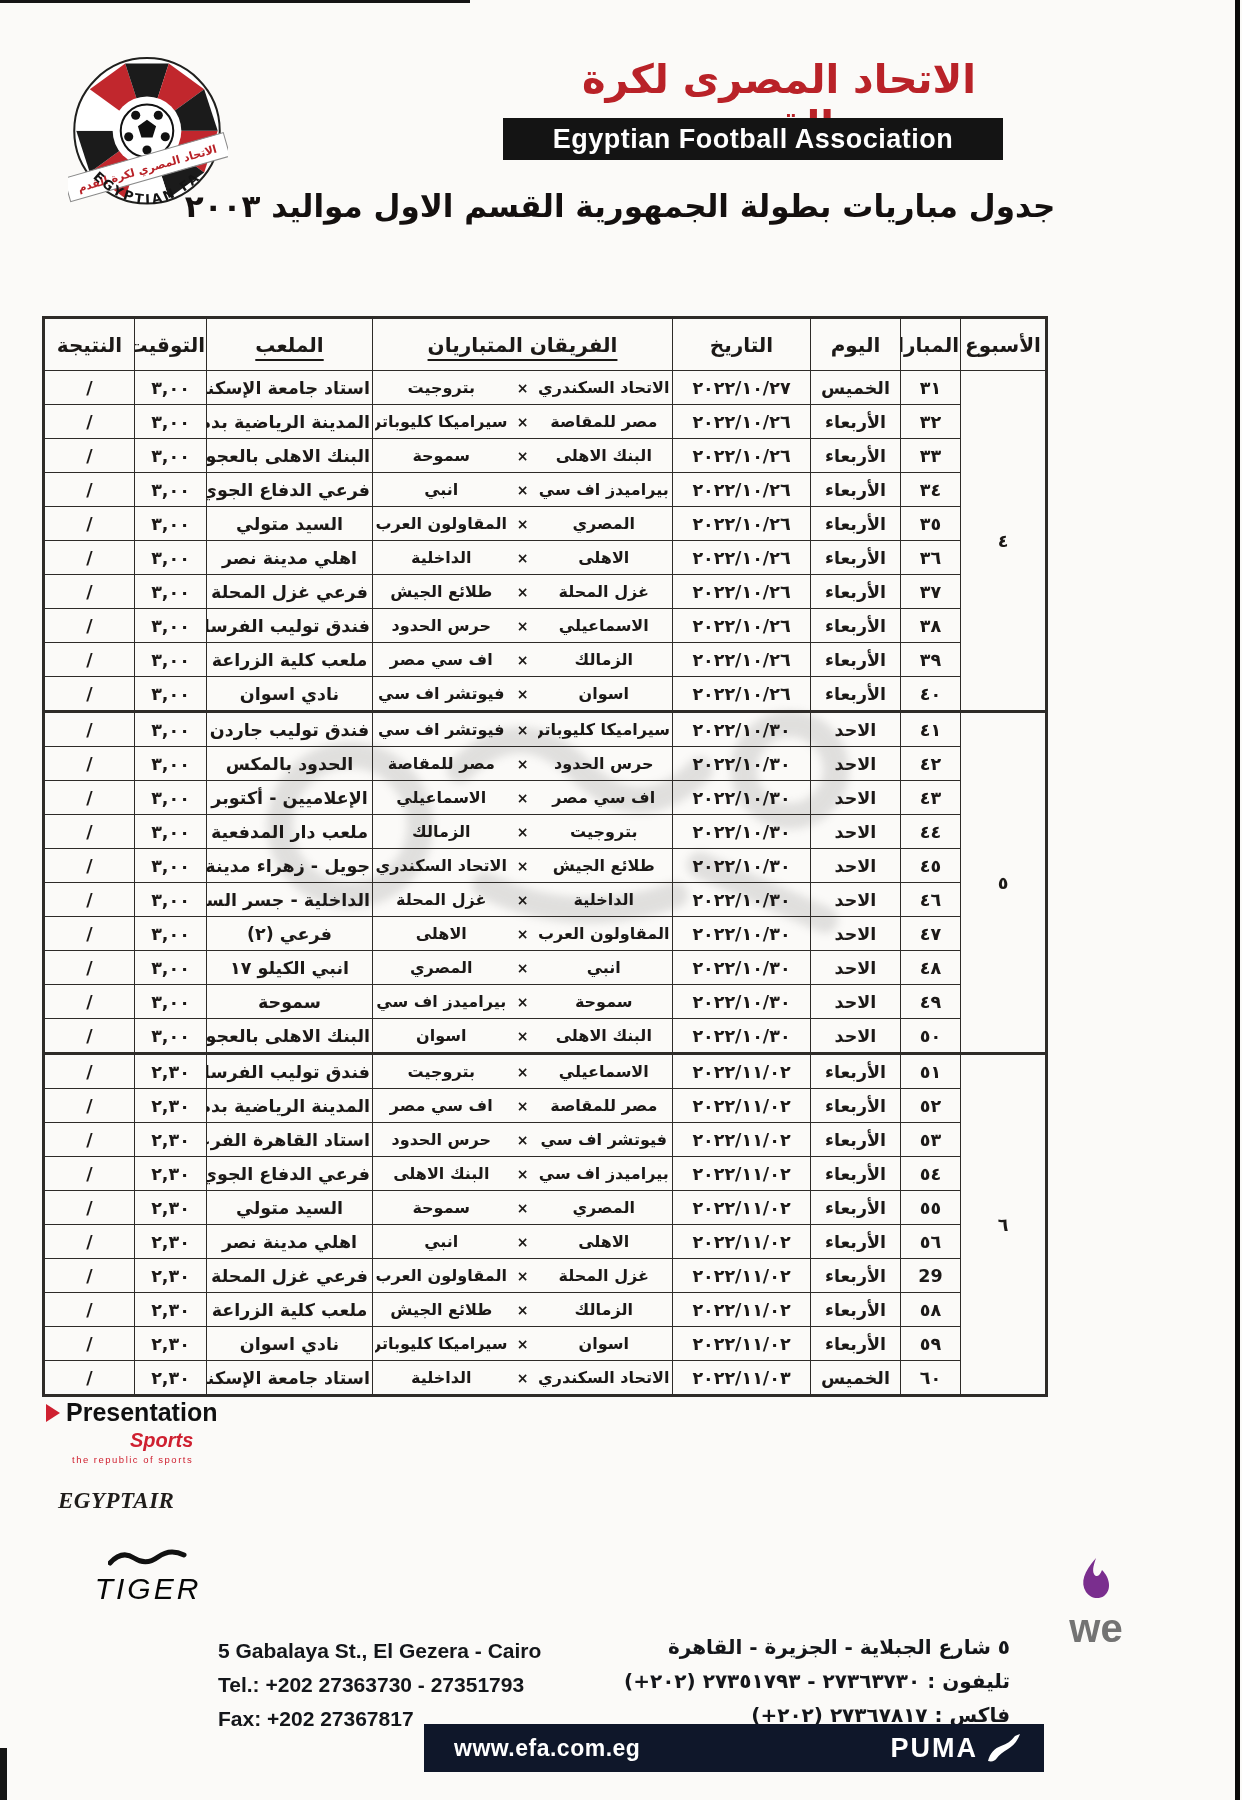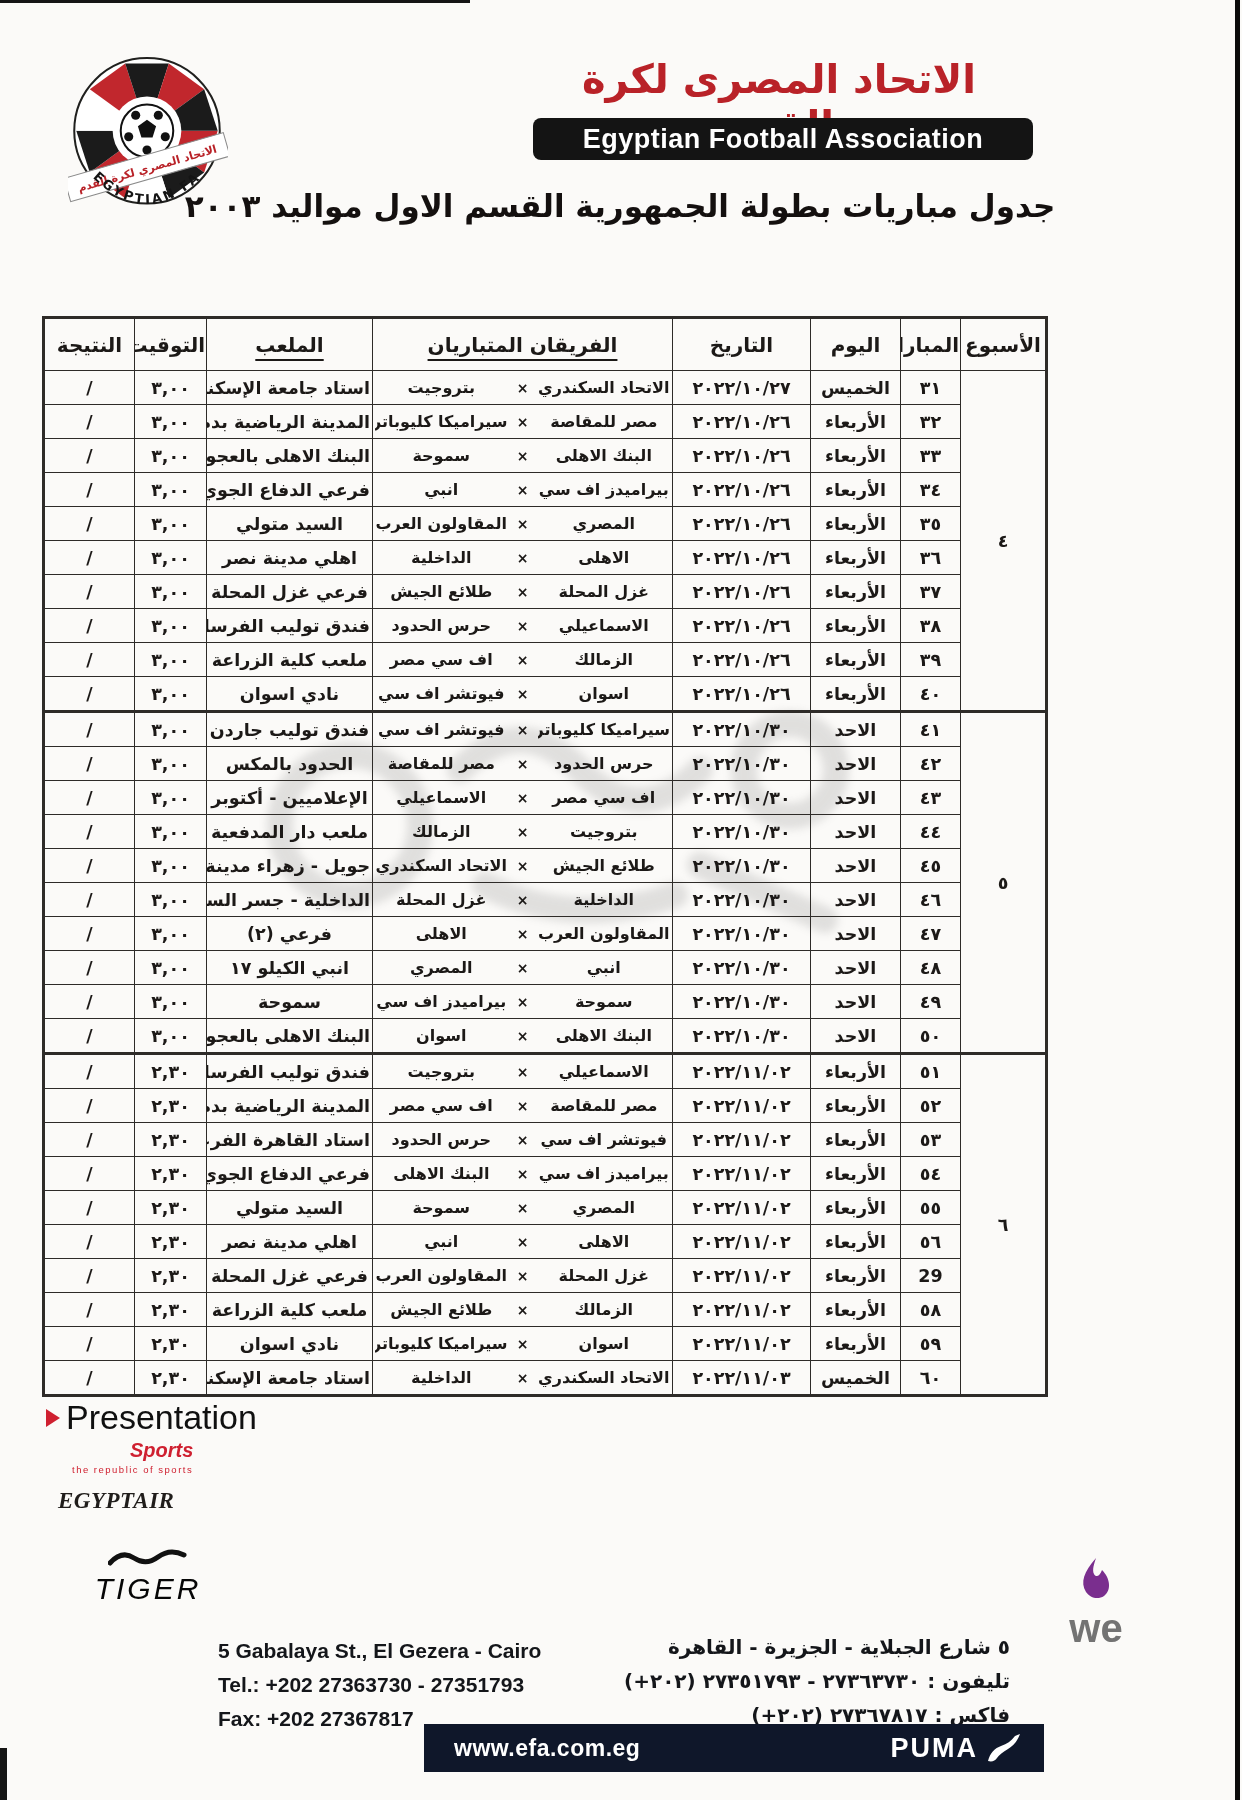--- a/index.html
+++ b/index.html
@@ -7,23 +7,23 @@
         font-family:"DejaVu Sans",sans-serif;color:#1c1917;}
   
   .edge-right{position:absolute;right:2px;top:0;width:5px;height:1800px;background:#0b0b0b;}
   .edge-top{position:absolute;left:0;top:0;width:470px;height:3px;background:#151515;}
   .edge-bl{position:absolute;left:0;top:1748px;width:7px;height:52px;background:#151515;}
 
   
   .efa-logo{position:absolute;left:68px;top:48px;width:160px;height:194px;}
   .org-ar{position:absolute;left:523px;top:56px;width:512px;text-align:center;
           font-size:40px;font-weight:700;color:#b92228;direction:rtl;}
-  .org-en{position:absolute;left:533px;top:118px;width:500px;height:42px;background:#141414;
+  .org-en{position:absolute;left:503px;top:118px;width:500px;height:42px;background:#141414;
           color:#fff;font-family:"Liberation Sans",sans-serif;font-size:27px;font-weight:700;
-          line-height:42px;text-align:center;letter-spacing:.5px;border-radius:8px;}
+          line-height:42px;text-align:center;letter-spacing:.5px;}
   .title1{position:absolute;left:120px;top:188px;width:1000px;text-align:center;direction:rtl;
           font-size:31px;font-weight:800;color:#14100f;}
   .title2{position:absolute;left:120px;top:248px;width:1000px;text-align:center;direction:rtl;
           font-size:29px;font-weight:800;color:#14100f;}
 
   
   .watermark{position:absolute;left:230px;top:650px;width:660px;height:340px;opacity:.20;
              filter:blur(4px);pointer-events:none;}
 
   
@@ -42,21 +42,21 @@
   .week-sep td{border-top:3px solid #2e2b28;}
   .t-wrap{display:flex;align-items:center;width:100%;}
   .t-side{flex:1;min-width:0;font-size:16px;font-weight:700;overflow:hidden;}
   .t-vs{width:30px;font-size:14px;flex:0 0 auto;}
 
   
   .sp-pres{position:absolute;left:46px;top:1398px;width:200px;font-family:"Liberation Sans",sans-serif;}
   .pres-line{display:flex;align-items:center;gap:6px;}
   .play-icon{width:0;height:0;border-top:9px solid transparent;border-bottom:9px solid transparent;
              border-left:14px solid #cf2030;}
-  .pres-main{font-size:34px;font-weight:400;color:#101010;text-align:center;}
+  .pres-main{font-size:25px;font-weight:700;color:#101010;text-align:center;}
   .pres-sports{color:#cf2030;font-style:italic;font-weight:800;font-size:20px;margin:2px 0 0 84px;}
   .pres-tag{color:#cf2030;font-size:9.5px;letter-spacing:1.5px;margin:2px 0 0 26px;}
   .sp-egyptair{position:absolute;left:58px;top:1488px;font-family:"Liberation Serif",serif;
                font-style:italic;font-weight:800;font-size:23px;color:#201d1b;letter-spacing:.5px;}
   .sp-tiger{position:absolute;left:78px;top:1548px;width:140px;text-align:center;}
   .tiger-text{font-family:"Liberation Sans",sans-serif;font-size:30px;font-weight:400;
               font-style:italic;letter-spacing:3px;color:#060606;}
   .addr-en{position:absolute;left:218px;top:1634px;width:410px;font-family:"Liberation Sans",sans-serif;
            font-size:21px;font-weight:700;color:#14161a;line-height:34px;}
   .addr-ar{position:absolute;left:568px;top:1630px;width:442px;direction:rtl;text-align:right;

